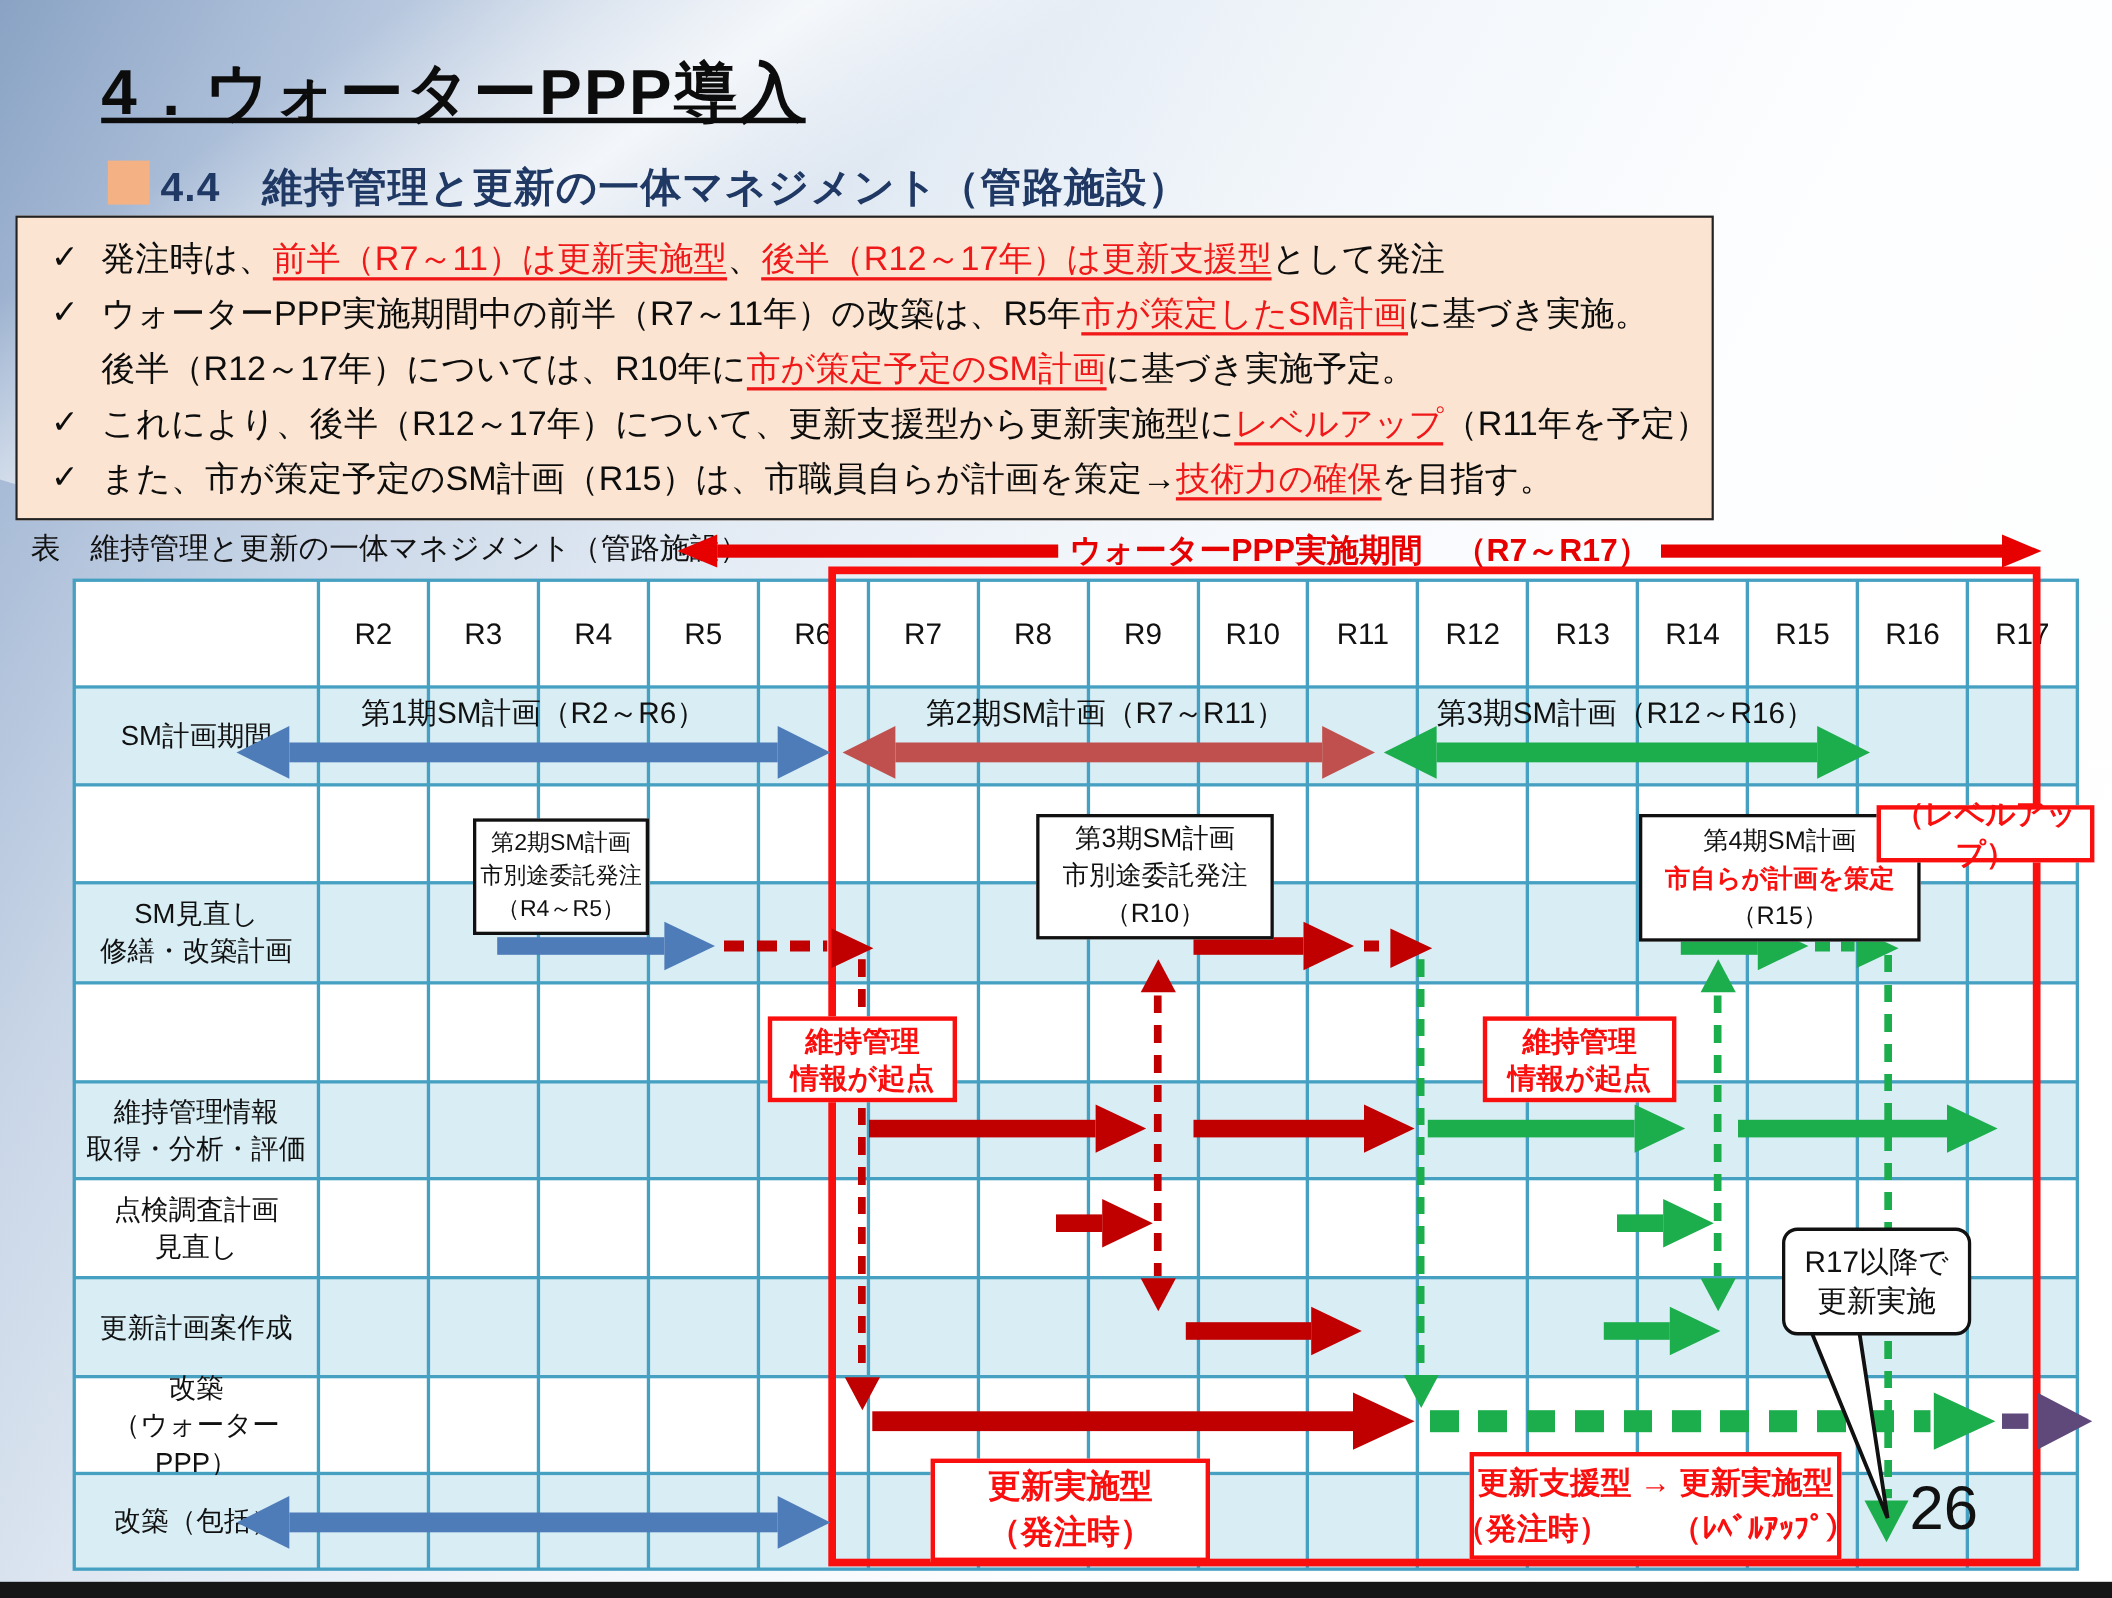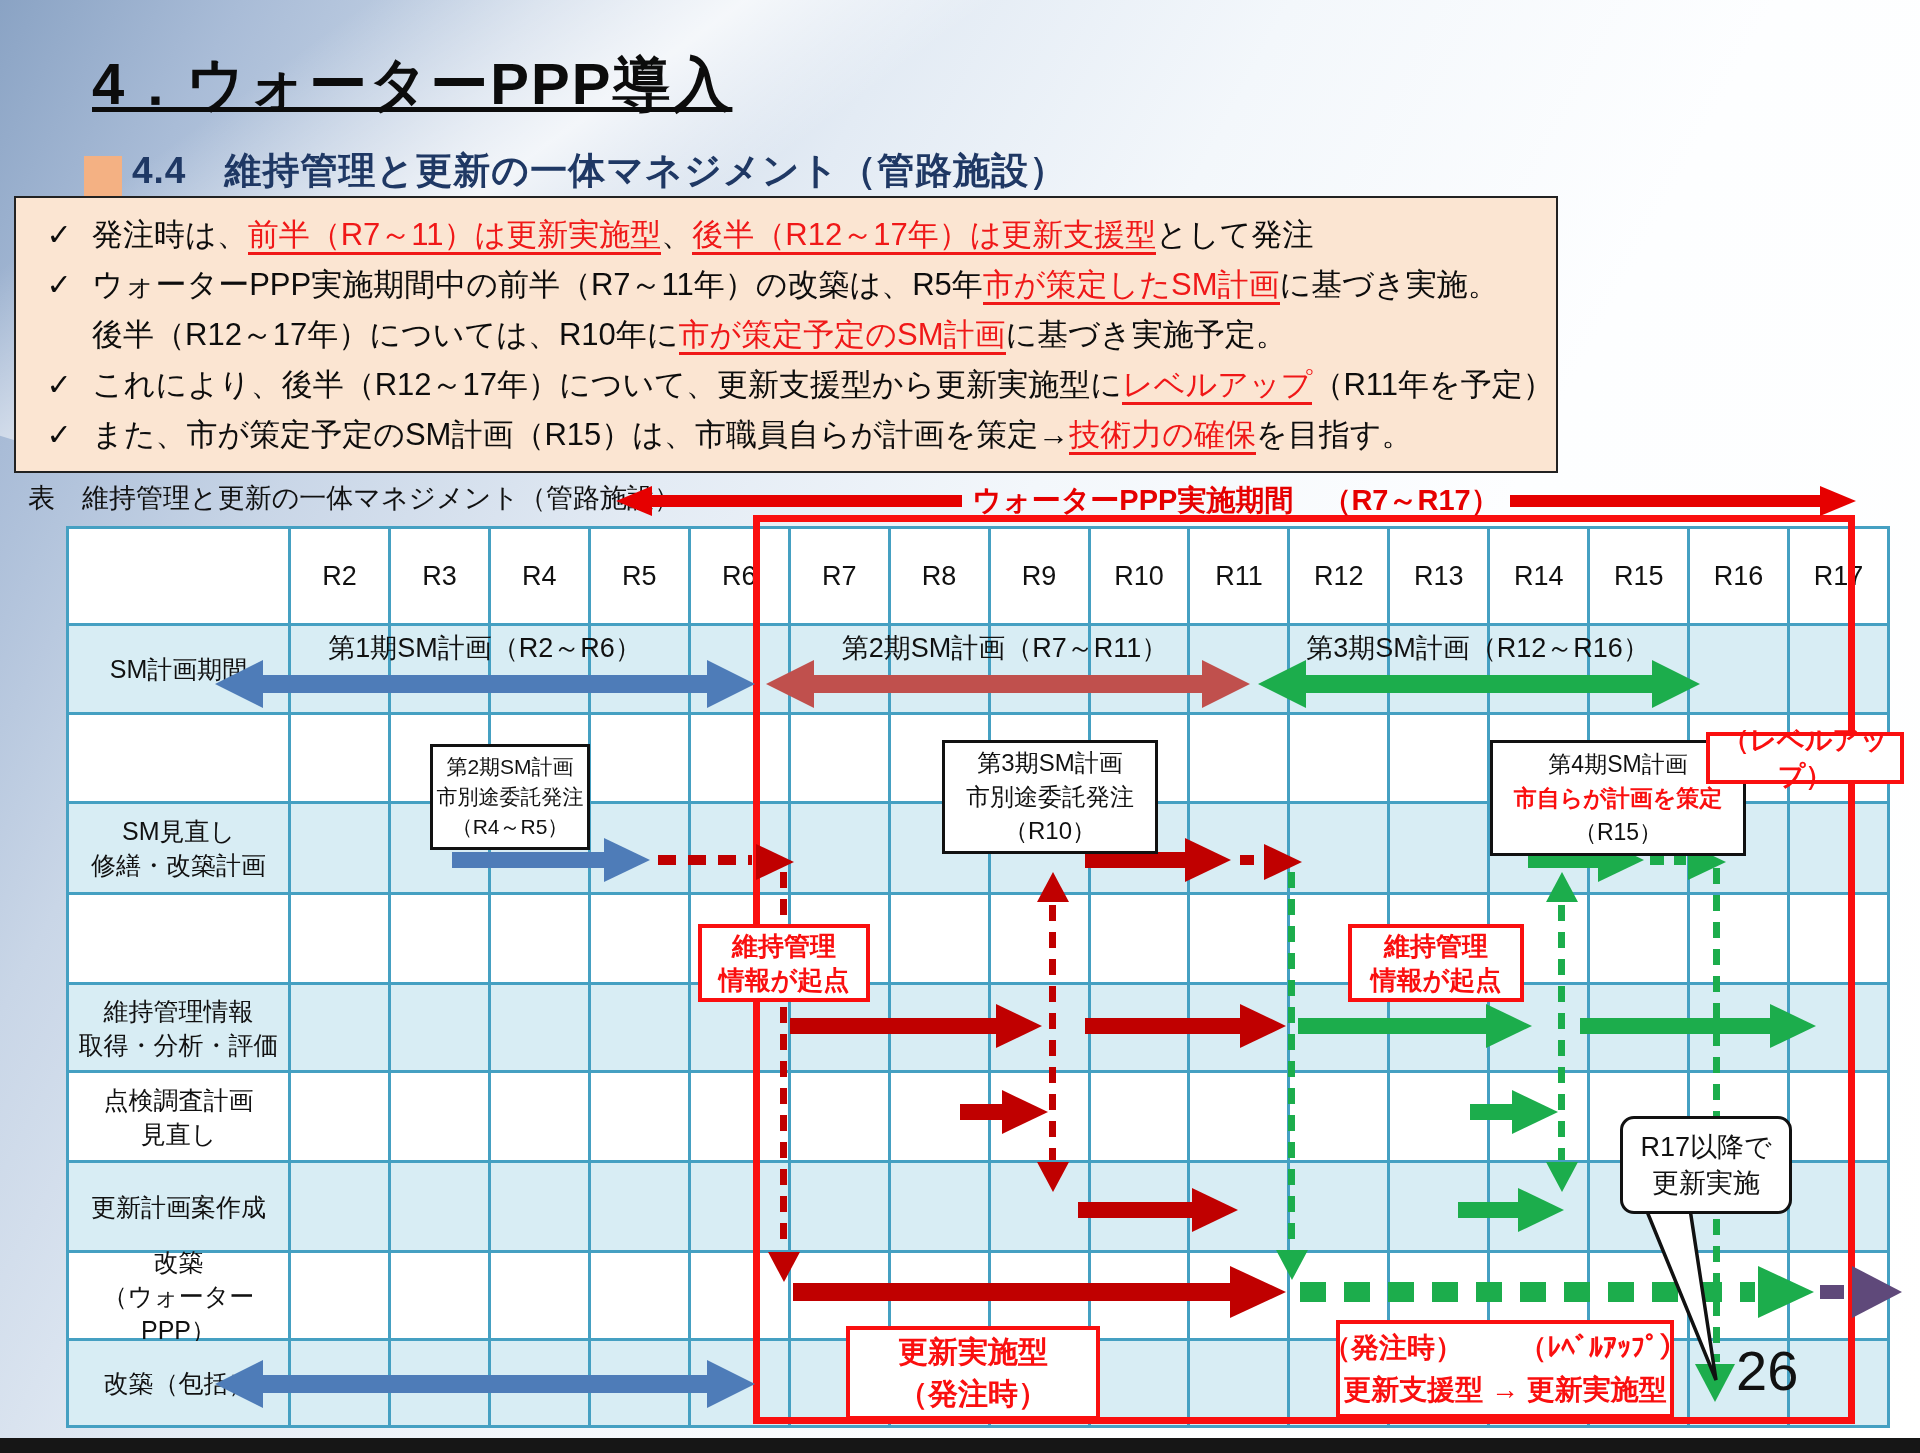--- a/index.html
+++ b/index.html
@@ -4,21 +4,21 @@
 <style>
   html,body{margin:0;padding:0;}
   body{font-family:"Liberation Sans","DejaVu Sans",sans-serif;}
   .slide{position:relative;width:1920px;height:1453px;overflow:hidden;
     background:linear-gradient(118deg,#8aa3c4 0%,#a9bcd7 9%,#c9d6e7 20%,#e3ebf4 34%,#f3f7fb 48%,#fdfeff 66%,#ffffff 100%);}
   .swoosh{position:absolute;left:-240px;top:-330px;width:1500px;height:760px;border-radius:50%;
     background:linear-gradient(160deg,rgba(255,255,255,0) 40%,rgba(255,255,255,.75) 58%,rgba(255,255,255,0) 70%);
     transform:rotate(-16deg);pointer-events:none;}
   .abs{position:absolute;}
   .title{left:92px;top:46px;font-size:58px;font-weight:600;color:#0c0c0c;letter-spacing:2px;text-decoration:underline;}
-  .subrow{left:84px;top:146px;display:flex;align-items:flex-end;}
+  .subrow{left:98px;top:146px;display:flex;align-items:flex-start;}
   .sq{width:38px;height:40px;background:#F4B183;margin-right:10px;}
   .subtitle{font-size:37px;font-weight:600;color:#1F3864;letter-spacing:1px;}
   .notes{left:14px;top:196px;width:1544px;height:277px;background:#FBE5D2;border:2px solid #222;box-sizing:border-box;padding:12px 10px 0 10px;}
   .bullet{display:flex;line-height:50px;font-size:31px;color:#0d0d0d;white-space:nowrap;}
   .check{flex:none;width:66px;text-align:center;font-size:30px;}
   .sk{color:#0d0d0d;}
   .sr{color:#F01818;border-bottom:3px solid #F01818;}
   .caption{left:28px;top:480px;font-size:27px;color:#111;}
   .caparrow{left:616px;top:486px;width:1240px;height:30px;display:flex;align-items:center;z-index:2;}
   .caparrow .shaft{height:12px;background:#E60000;flex:1;}
@@ -390,22 +390,22 @@
   </div>
   <div class="rbox" style="left:1348px;top:924px;width:176px;height:78px;font-size:26px;line-height:34px;">
     <div>維持管理</div>
     <div>情報が起点</div>
   </div>
   <div class="rbox" style="left:846px;top:1326px;width:254px;height:94px;font-size:30px;line-height:42px;">
     <div>更新実施型</div>
     <div>（発注時）</div>
   </div>
   <div class="rbox" style="left:1336px;top:1320px;width:338px;height:98px;font-size:28px;line-height:42px;white-space:nowrap;">
+    <div>更新支援型 → 更新実施型</div>
     <div>（発注時）　　（ﾚﾍﾞﾙｱｯﾌﾟ）</div>
-    <div>更新支援型 → 更新実施型</div>
   </div>
 
   <svg class="abs z4" style="left:1632px;top:1206px;" width="100" height="180" viewBox="0 0 100 180">
     <polygon points="14,3 58,3 84,174" fill="#ffffff" stroke="#111111" stroke-width="3.5"></polygon>
   </svg>
   <div class="bubble">
     <div>R17以降で</div>
     <div>更新実施</div>
   </div>
 

